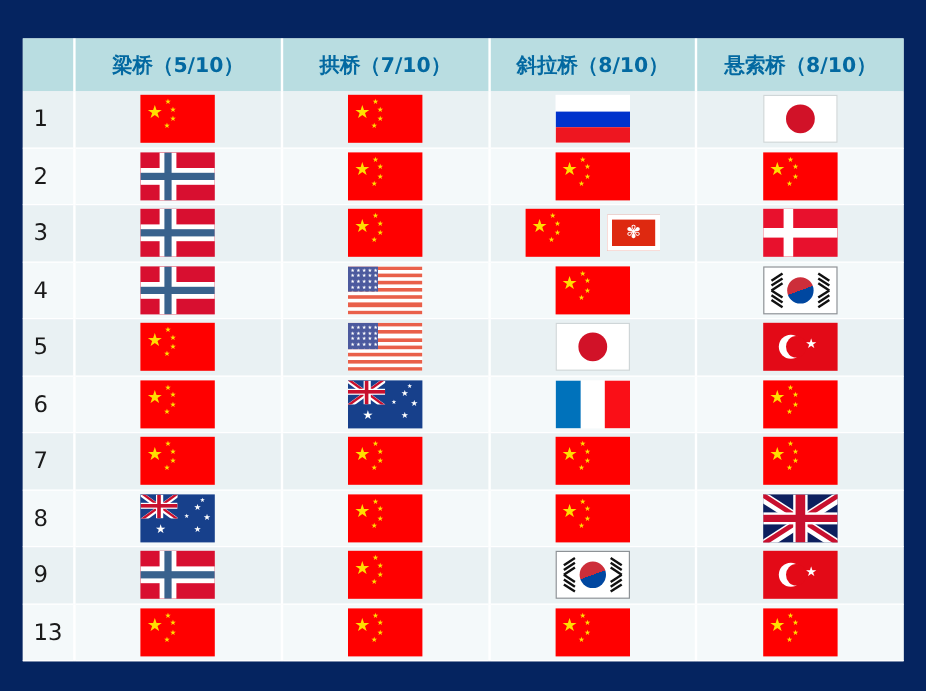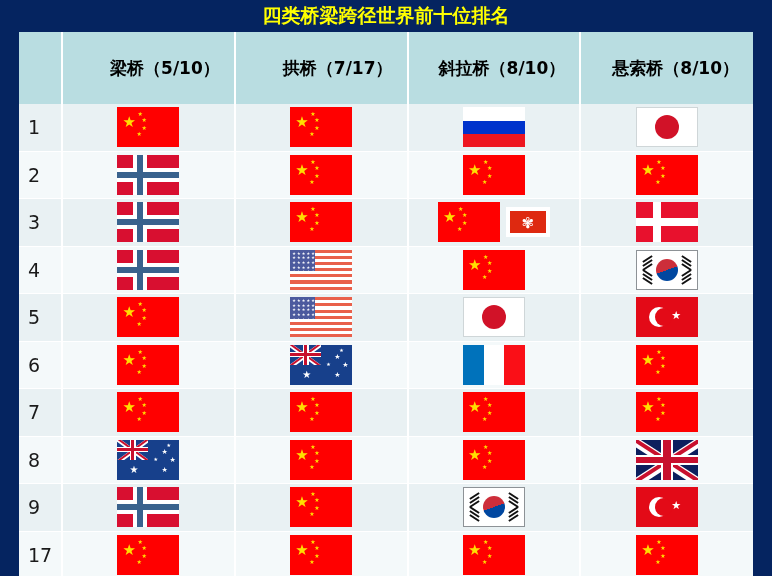--- a/index.html
+++ b/index.html
@@ -35,26 +35,26 @@
     background:#eef4f6;
   }
   table#grid col.c-rank{width:43px;}
   table#grid col.c-data{width:172.75px;}
 
   thead th{
     background:#b9dde1;
     height:44px;
     border:none;
     border-right:2px solid #ffffff;
-    padding:14px;
-    text-align:right;
+    padding:0;
+    text-align:center;
     vertical-align:middle;
     font-size:17px;
     font-weight:bold;
-    color:#000000;
+    color:#0369a1;
     font-family:"DejaVu Sans","Liberation Sans",sans-serif;
     white-space:nowrap;
   }
   thead th:last-child{border-right:none;}
 
   tbody tr{height:46.5px;}
   tbody tr.odd  td{background:#e9f1f3;}
   tbody tr.even td{background:#f4f9fa;}
   tbody td{
     padding:0;
@@ -194,36 +194,35 @@
   .f-au .p2{left:52px;top:16px;}
   .f-au .p3{left:44px;top:26px;}
   .f-au .p4{left:36px;top:17px;font-size:5px;line-height:5px;}
   .f-au .p5{left:49px;top:3px;font-size:5px;line-height:5px;}
 </style>
 </head>
 <body>
 
 <div id="page">
 
-  <div id="title">四类桥梁跨径世界前十位排名</div>
 
   <div id="tablewrap">
     <table id="grid">
       <colgroup>
         <col class="c-rank">
           <col class="c-data">
           <col class="c-data">
           <col class="c-data">
           <col class="c-data">
       </colgroup>
       <thead>
         <tr>
           <th></th>
           <th>梁桥（5/10）</th>
-          <th>拱桥（7/17）</th>
+          <th>拱桥（7/10）</th>
           <th>斜拉桥（8/10）</th>
           <th>悬索桥（8/10）</th>
         </tr>
       </thead>
       <tbody id="tbody">
           <tr class="odd">
             <td class="rank">1</td>
             <td class="cell">
               <div class="cellinner">
                 <span class="flag f-cn">
@@ -666,21 +665,21 @@
               <div class="cellinner">
                 <span class="flag f-tr">
                   <i class="cres"></i>
                   <i class="cres2"></i>
                   <span class="star">★</span>
                 </span>
               </div>
             </td>
           </tr>
           <tr class="even">
-            <td class="rank">17</td>
+            <td class="rank">13</td>
             <td class="cell">
               <div class="cellinner">
                 <span class="flag f-cn">
                   <span class="bigstar">★</span>
                   <span class="s s1">★</span>
                   <span class="s s2">★</span>
                   <span class="s s3">★</span>
                   <span class="s s4">★</span>
                 </span>
               </div>

